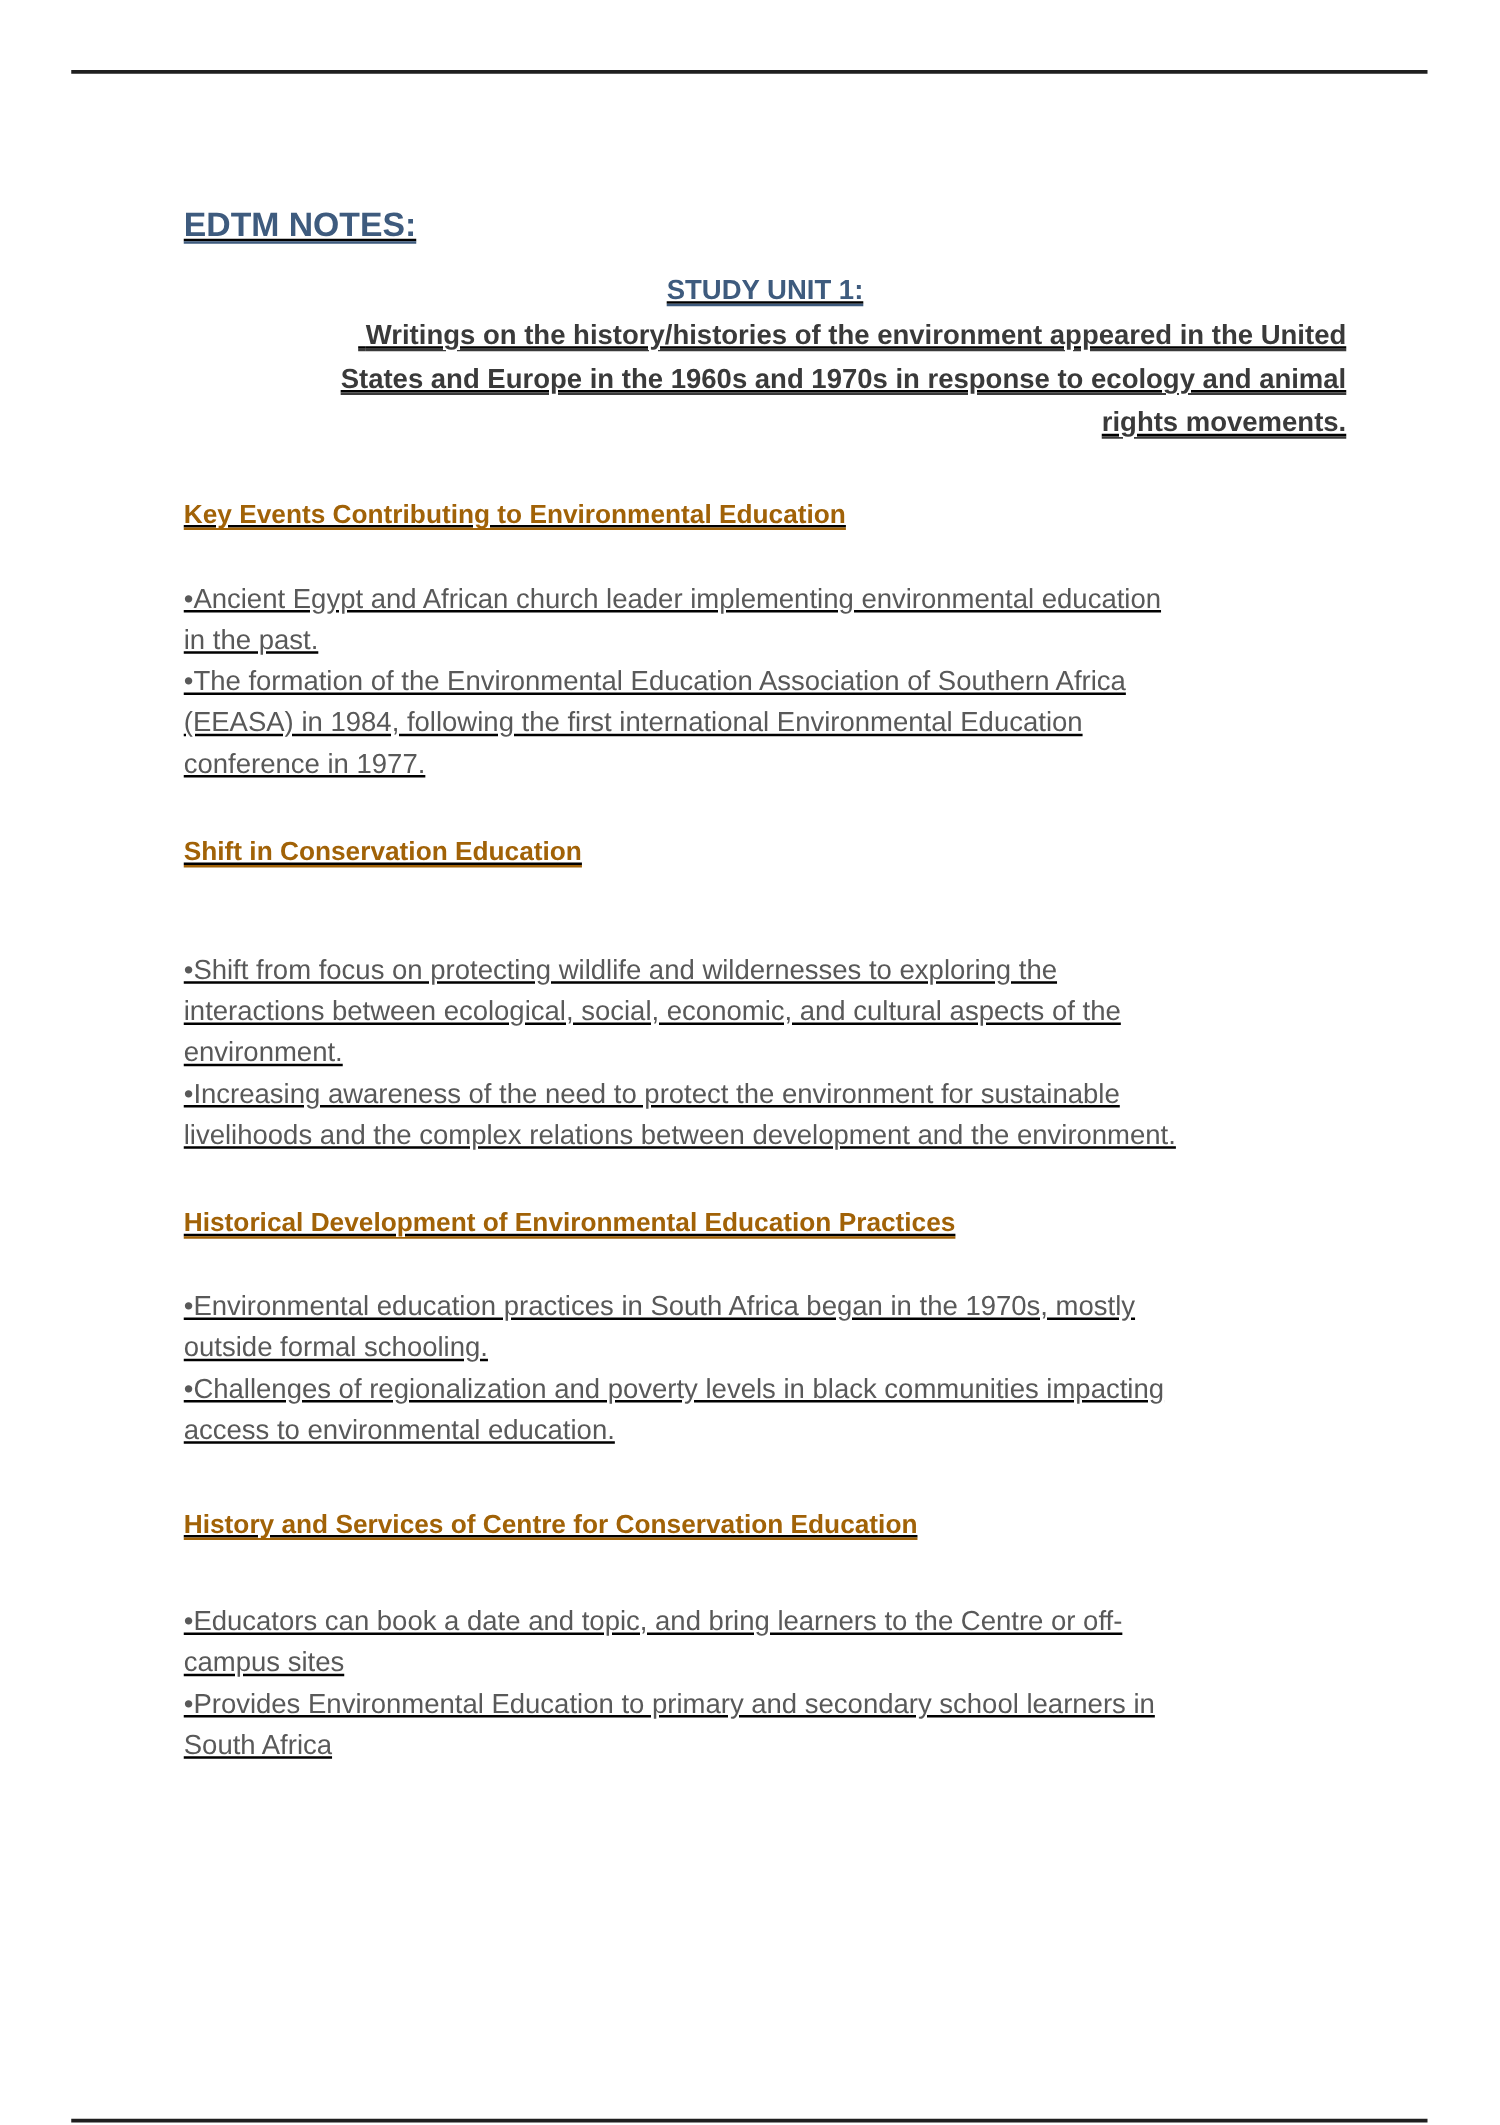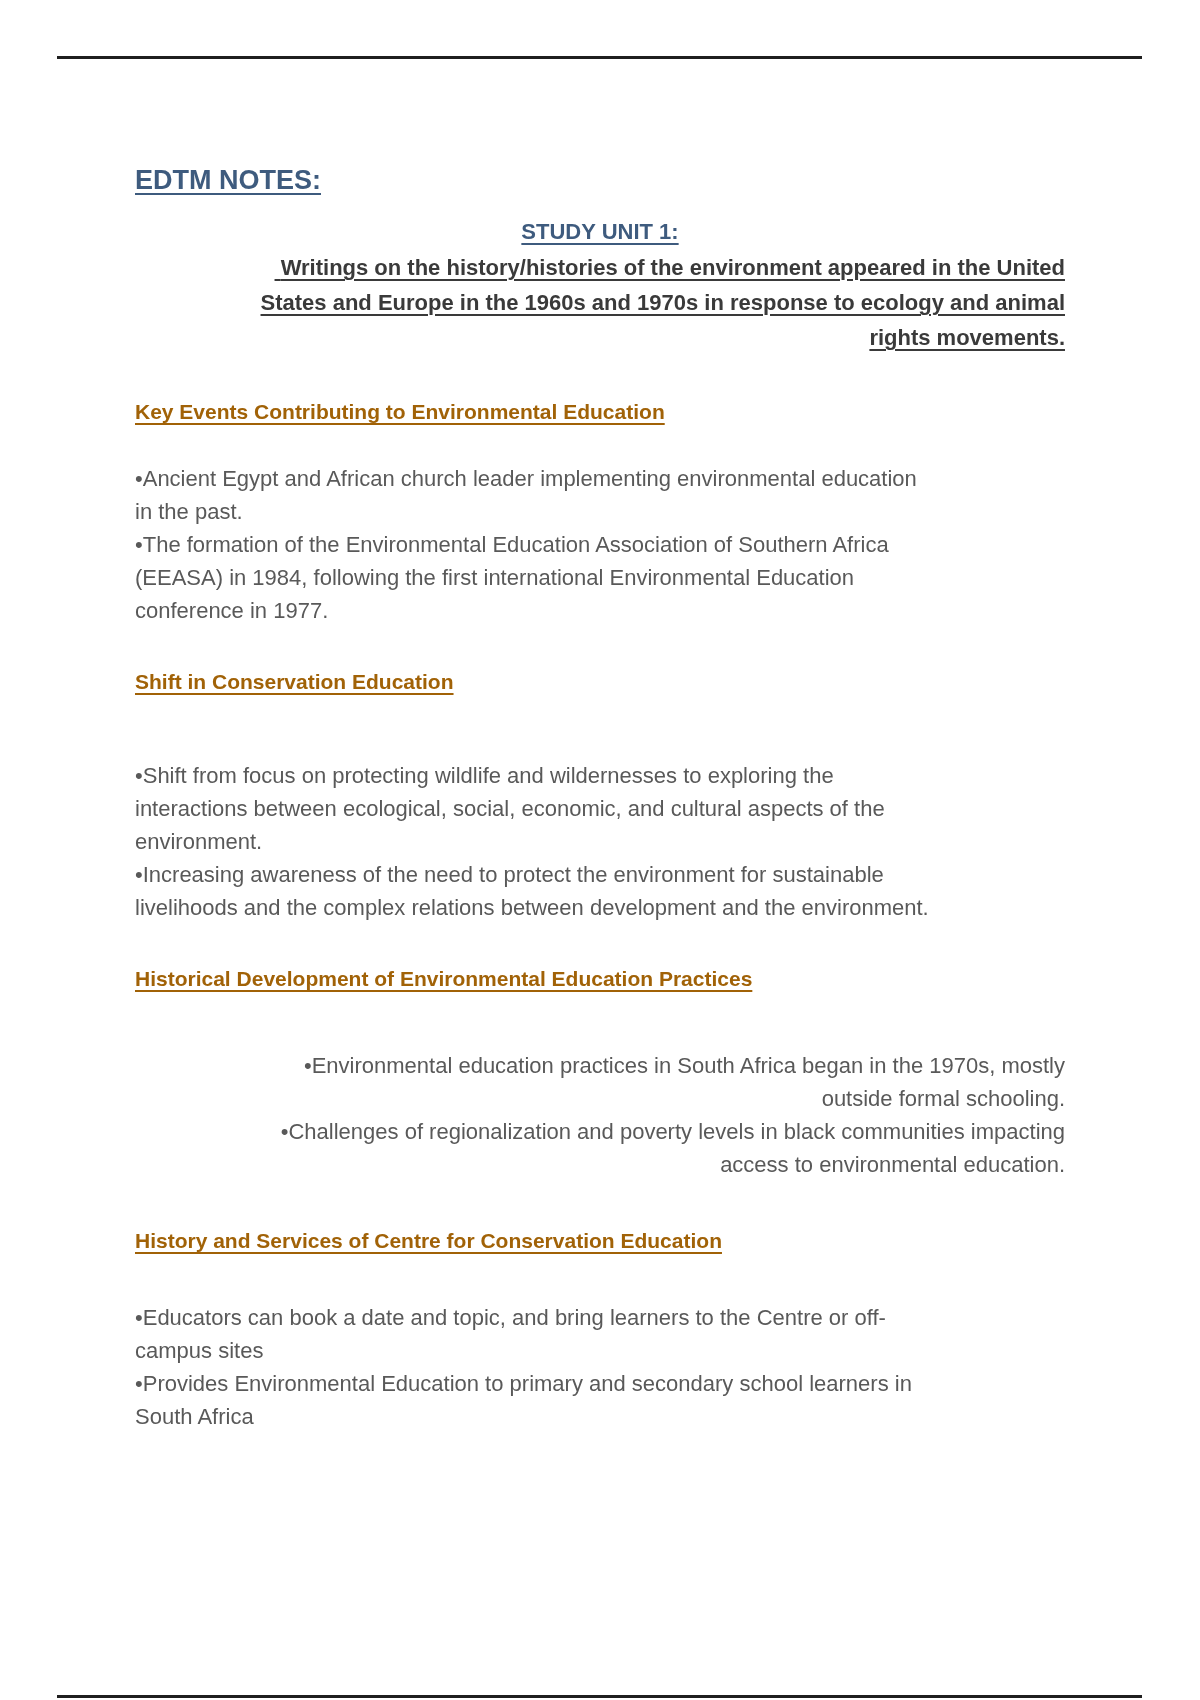--- a/index.html
+++ b/index.html
@@ -15,23 +15,24 @@
     position: absolute;
     left: 57px;
     width: 1085px;
     height: 3px;
     background: #1f1f1f;
   }
   .rule.top { top: 56px; }
   .rule.bottom { top: 1695px; }
   .content {
     position: absolute;
-    left: 135px;
+    left: 147px;
     top: 0;
     width: 930px;
+    text-decoration: underline;
   }
   .doc-title {
     margin: 0;
     margin-top: 160px;
     font-size: 27px;
     line-height: 40px;
     font-weight: bold;
     color: #3e5b7e;
     text-decoration: underline;
     text-decoration-thickness: 2px;
@@ -75,21 +76,21 @@
   .bullet {
     margin: 0;
     font-size: 22px;
     line-height: 33px;
     font-weight: normal;
     color: #595959;
     white-space: pre-wrap;
   }
   .bullet-group { margin: 0; }
   .mt34 { margin-top: 34px; }
-  .mt35 { margin-top: 54px; text-align: right; }
+  .mt35 { margin-top: 33px; }
   .mt38 { margin-top: 38px; }
   .mt40 { margin-top: 40px; }
   .mt43 { margin-top: 43px; }
   .mt44 { margin-top: 44px; }
   .mt61 { margin-top: 61px; }
 </style>
 </head>
 <body>
 
 <div class="page">

